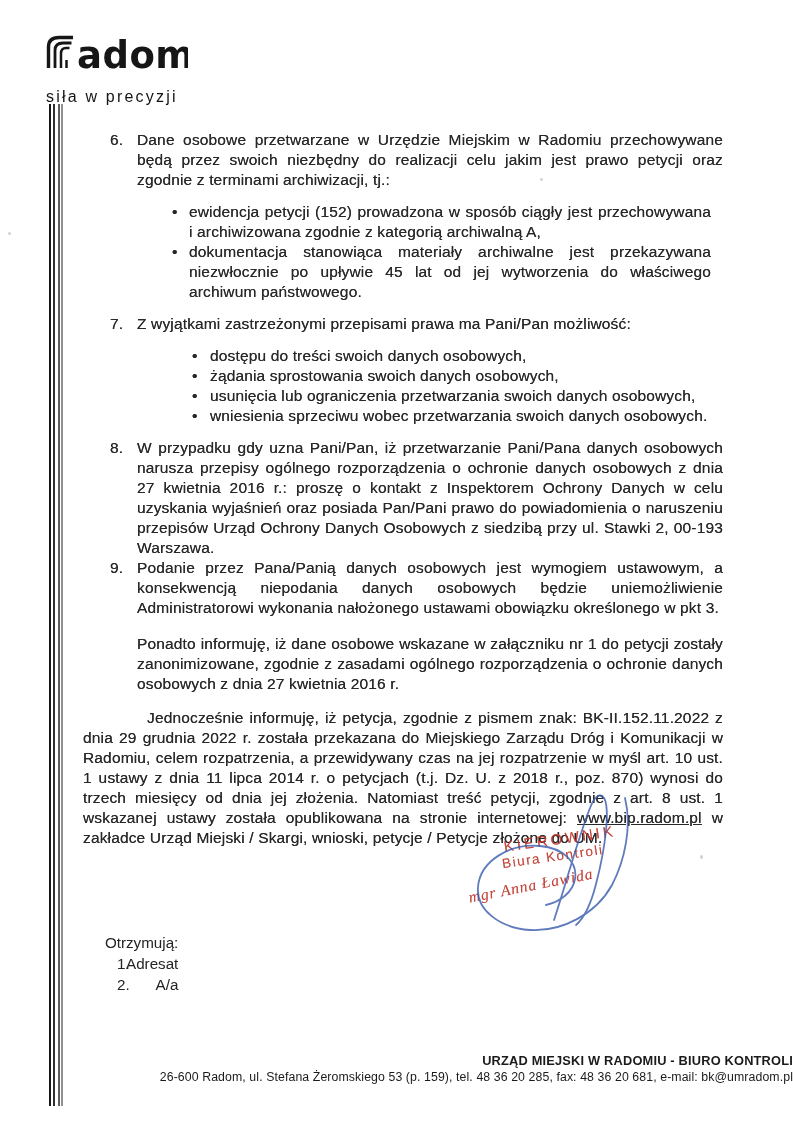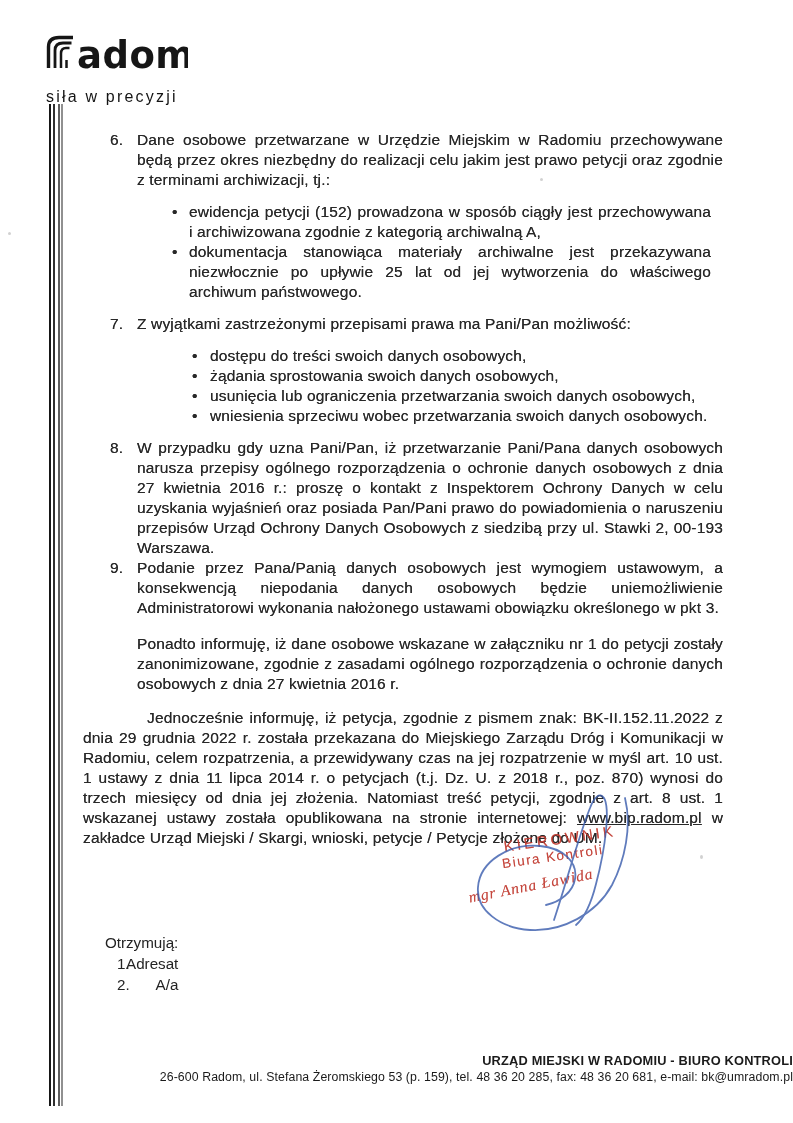--- a/index.html
+++ b/index.html
@@ -96,24 +96,24 @@
     </svg>
     <div class="tagline">siła w precyzji</div>
   </div>
 
   <div class="vlines"></div>
 
   <div class="content">
 
     <div class="oli">
       <span class="num">6.</span>
-      <div class="itext">Dane osobowe przetwarzane w Urzędzie Miejskim w Radomiu przechowywane będą przez okres niezbędny do realizacji celu jakim jest prawo petycji oraz zgodnie z terminami archiwizacji, tj.:</div>
+      <div class="itext">Dane osobowe przetwarzane w Urzędzie Miejskim w Radomiu przechowywane będą przez swoich niezbędny do realizacji celu jakim jest prawo petycji oraz zgodnie z terminami archiwizacji, tj.:</div>
       <ul class="blist b1">
         <li>ewidencja petycji (152) prowadzona w sposób ciągły jest przechowywana i archiwizowana zgodnie z kategorią archiwalną A,</li>
-        <li>dokumentacja stanowiąca materiały archiwalne jest przekazywana niezwłocznie po upływie 25 lat od jej wytworzenia do właściwego archiwum państwowego.</li>
+        <li>dokumentacja stanowiąca materiały archiwalne jest przekazywana niezwłocznie po upływie 45 lat od jej wytworzenia do właściwego archiwum państwowego.</li>
       </ul>
     </div>
 
     <div class="oli">
       <span class="num">7.</span>
       <div class="itext">Z wyjątkami zastrzeżonymi przepisami prawa ma Pani/Pan możliwość:</div>
       <ul class="blist b2">
         <li>dostępu do treści swoich danych osobowych,</li>
         <li>żądania sprostowania swoich danych osobowych,</li>
         <li>usunięcia lub ograniczenia przetwarzania swoich danych osobowych,</li>

